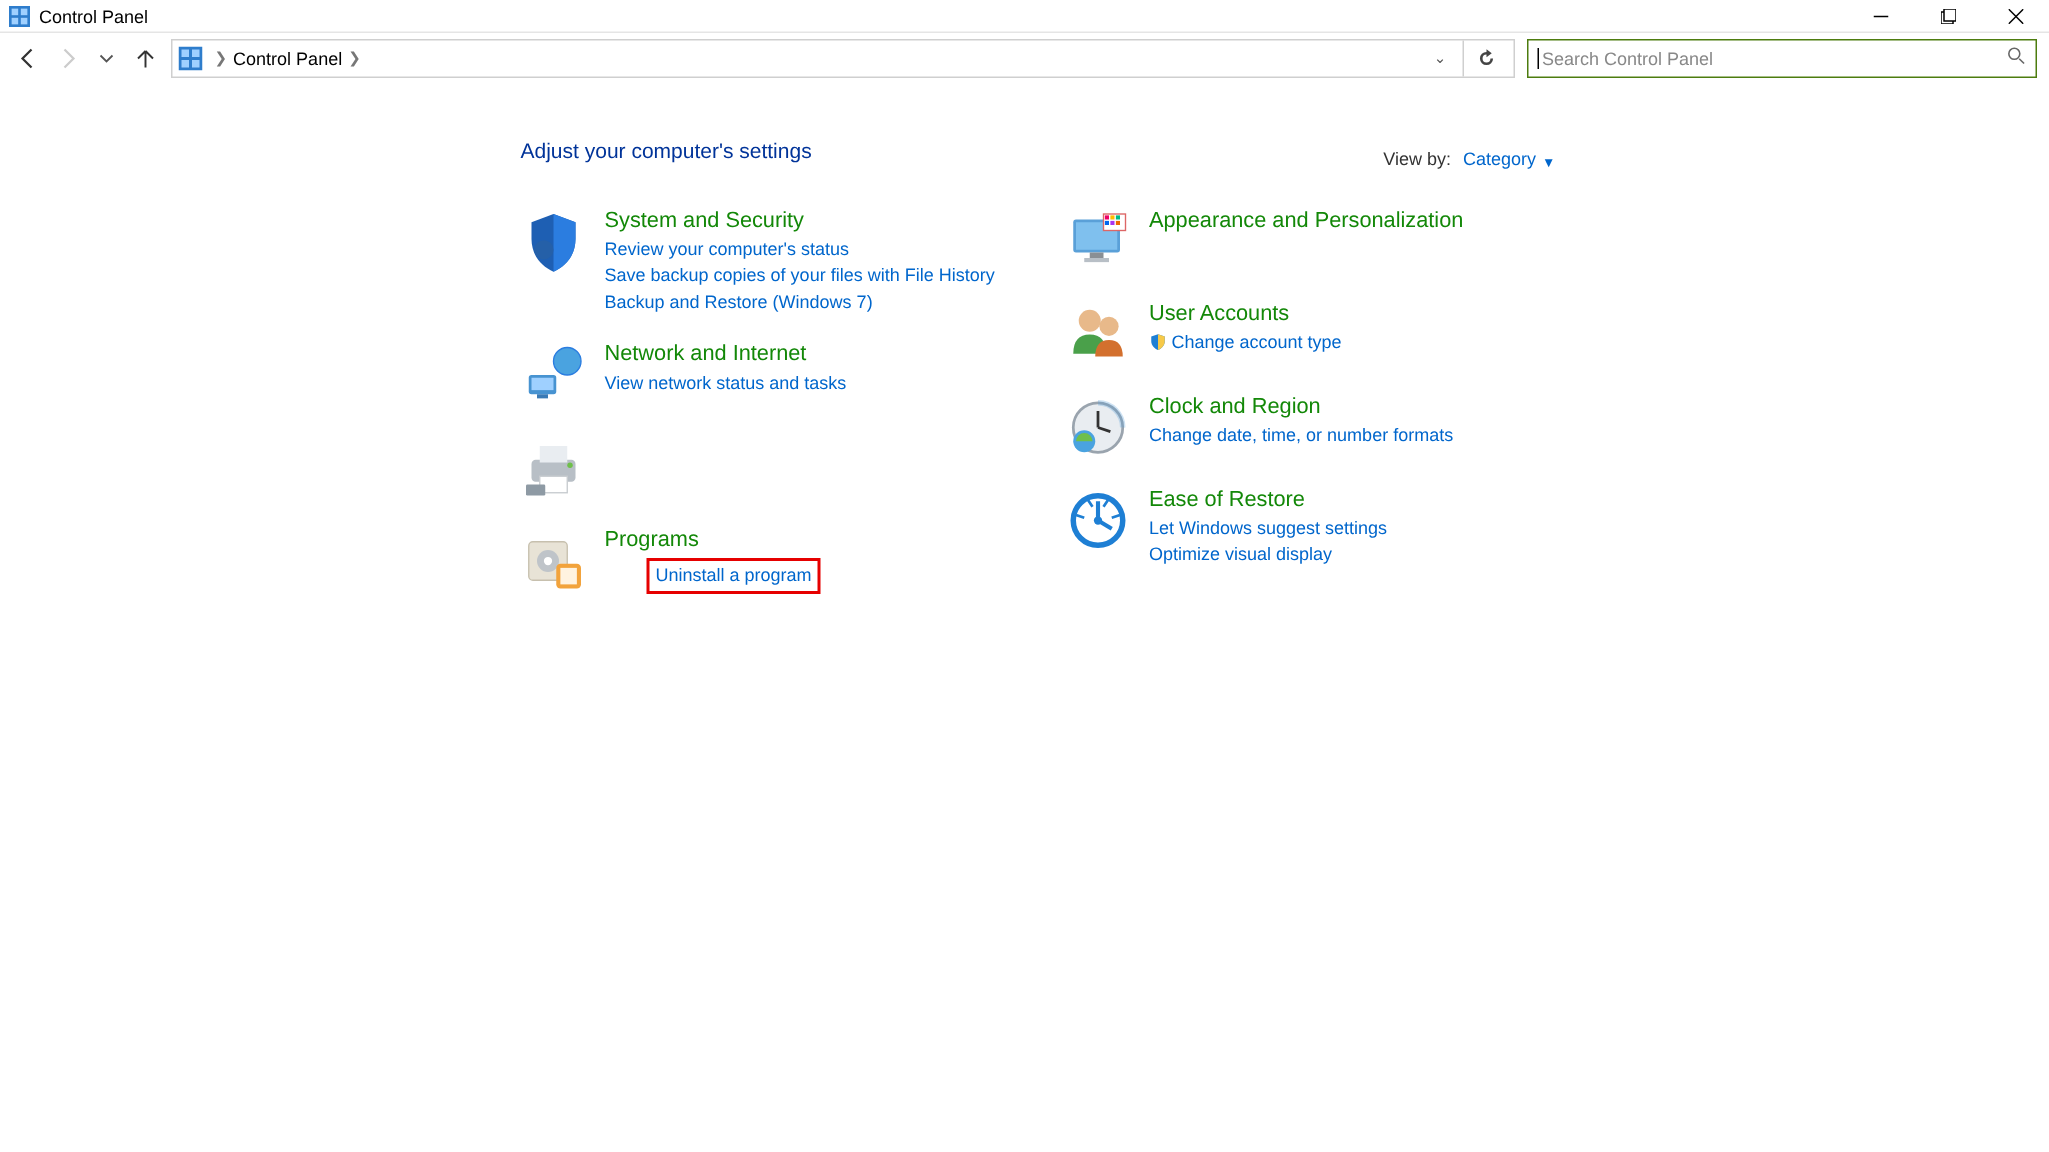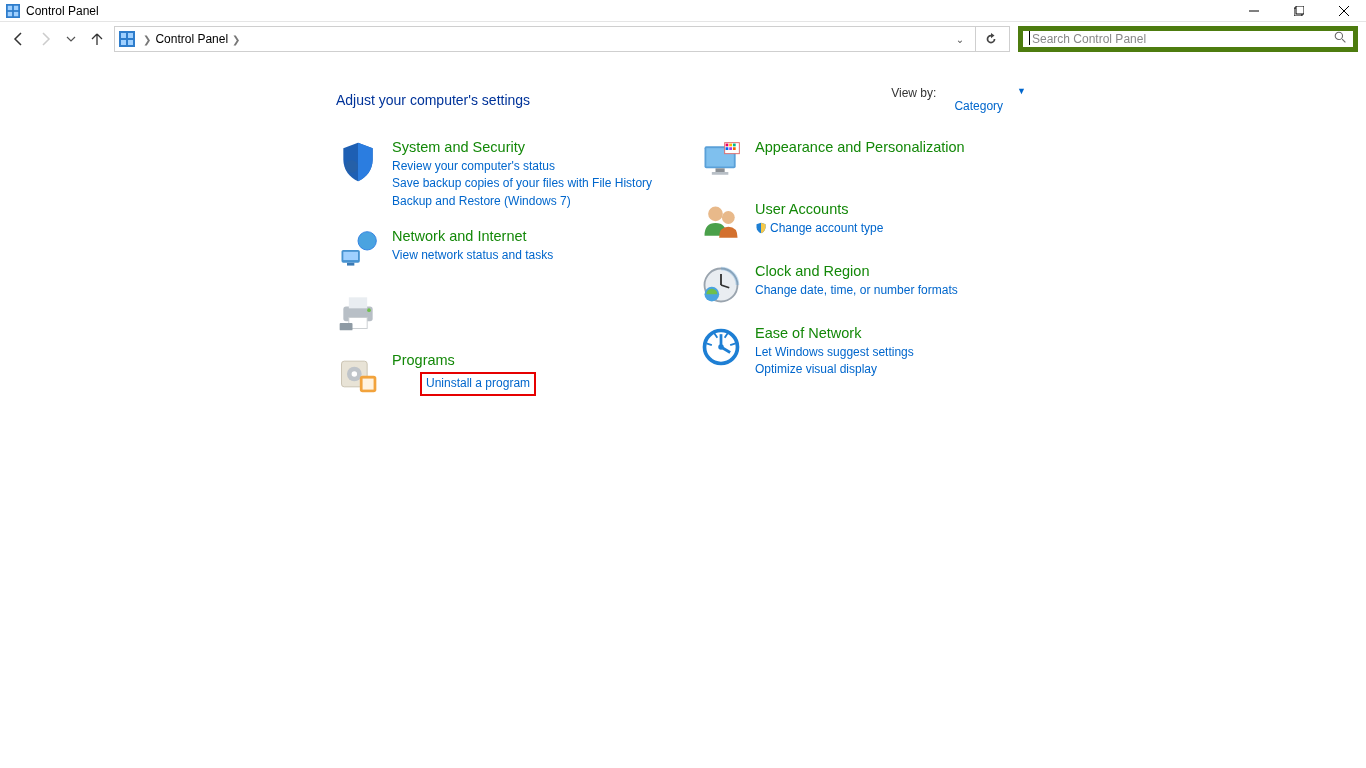--- a/index.html
+++ b/index.html
@@ -19,32 +19,32 @@
   .navbtns { display: flex; align-items: center; gap: 4px; margin-right: 6px; }
   .navbtn { width: 22px; height: 22px; display: flex; align-items: center; justify-content: center; color: #555; }
   .navbtn.disabled { color: #bbb; }
   .addrbox { flex: 1; height: 26px; border: 1px solid #cfcfcf; display: flex; align-items: center; padding: 0 4px; background: #fff; position: relative; }
   .addrbox .cp-icon { width: 16px; height: 16px; margin-right: 4px; display: inline-flex; }
   .addrbox .sep { color: #777; margin: 0 4px; font-size: 10px; }
   .addrbox .crumb { font-size: 12px; color: #000; }
   .addrbox .rightctl { margin-left: auto; display: flex; align-items: center; }
   .addrbox .chev { width: 22px; text-align: center; color: #555; font-size: 10px; }
   .addrbox .refresh { width: 30px; height: 24px; border-left: 1px solid #cfcfcf; display: flex; align-items: center; justify-content: center; margin-left: 4px; }
-  .searchbox { width: 340px; height: 26px; border: 5px solid #4d7c0f; margin-left: 8px; display: flex; padding: 0 6px; position: relative; }
+  .searchbox { width: 340px; height: 26px; border: 1px solid #4d7c0f; margin-left: 8px; display: flex; align-items: center; padding: 0 6px; position: relative; }
   .searchbox .caret { width: 1px; height: 14px; background: #000; margin-right: 2px; }
   .searchbox input { border: none; outline: none; flex: 1; font-size: 12px; font-family: inherit; color: #000; }
   .searchbox input::placeholder { color: #888; }
   .searchbox .sicon { color: #666; }
 
   
-  .content { padding: 30px 0 0 1px; }
+  .content { padding: 30px 0 0 12px; }
   .content-inner { margin-left: 335px; width: 690px; }
   .head-row { display: flex; align-items: center; margin-bottom: 26px; }
   .head-row h1 { font-size: 14px; font-weight: 400; color: #003399; }
-  .viewby { margin-left: auto; display: flex; align-items: flex-start; font-size: 12px; gap: 10px; }
+  .viewby { margin-left: auto; display: flex; align-items: flex-end; font-size: 12px; }
   .viewby .lbl { color: #333; margin-right: 8px; }
   .viewby .val { color: #0066cc; margin-right: 4px; margin-top: 13px; }
   .viewby .drop { color: #0066cc; font-size: 9px; }
 
   .columns { display: flex; gap: 36px; }
   .col { flex: 1; }
   .category { display: flex; margin-bottom: 18px; }
   .caticon { width: 44px; height: 44px; margin-right: 12px; flex-shrink: 0; }
   .caticon svg { width: 44px; height: 44px; }
   .catbody { }
@@ -253,21 +253,21 @@
           </div>
           <div class="category">
             <div class="caticon"><svg viewBox="0 0 48 48">
                 <circle cx="24" cy="24" r="18" fill="none" stroke="#1e7fd4" stroke-width="4"></circle>
                 <circle cx="24" cy="24" r="3" fill="#1e7fd4"></circle>
                 <line x1="24" y1="24" x2="24" y2="10" stroke="#1e7fd4" stroke-width="3"></line>
                 <line x1="24" y1="24" x2="34" y2="30" stroke="#1e7fd4" stroke-width="3"></line>
                 <path d="M16 8 L20 14 M32 8 L28 14 M8 20 L14 22 M40 20 L34 22" stroke="#1e7fd4" stroke-width="2"></path>
               </svg></div>
             <div class="catbody">
-              <a class="cat-title">Ease of Network</a>
+              <a class="cat-title">Ease of Restore</a>
               <a class="cat-link">Let Windows suggest settings</a>
               <a class="cat-link">Optimize visual display</a>
             </div>
           </div>
         </div>
     </div>
   </div>
 </div>
 
 </body></html>

